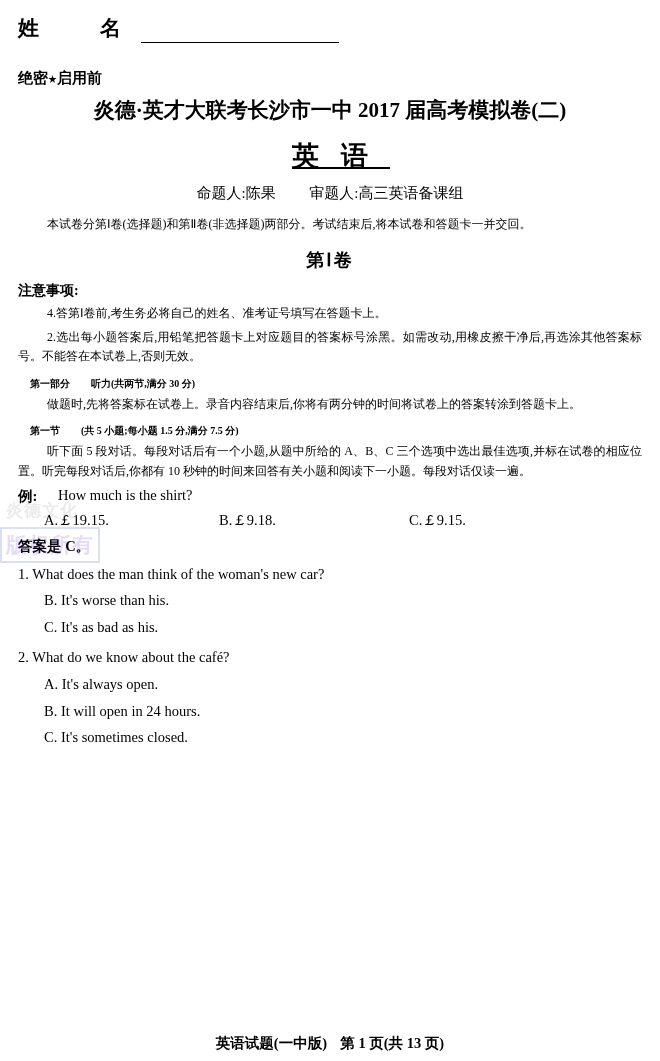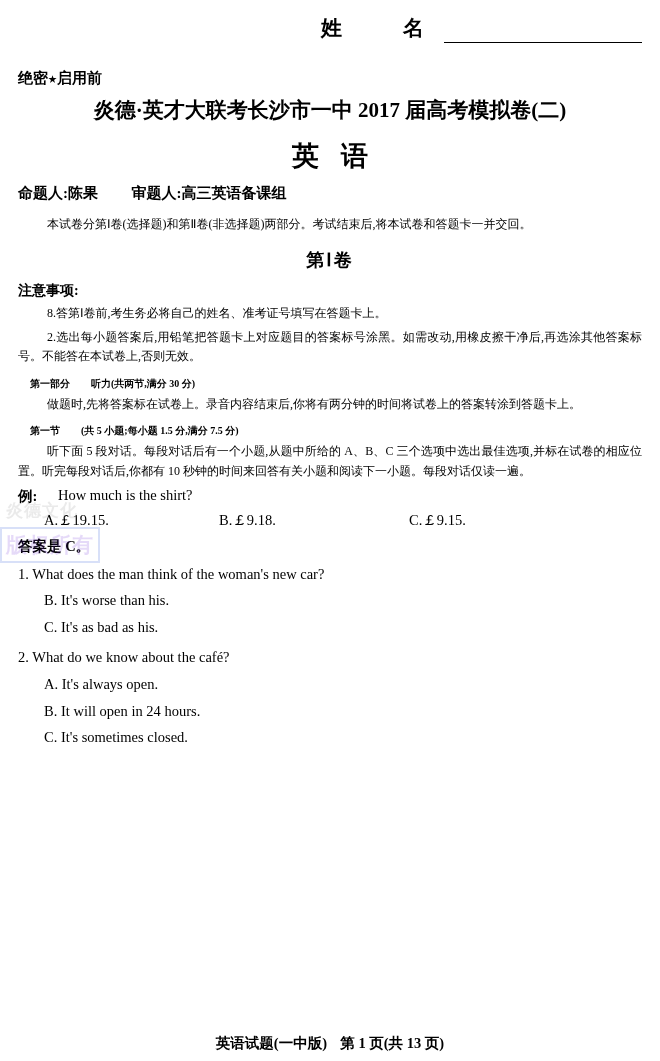--- a/index.html
+++ b/index.html
@@ -22,21 +22,20 @@
     box-sizing: border-box;
     padding: 0 18px;
   }
 
   
   .idblock {
     padding-top: 14px;
   }
   .idrow {
     display: flex;
-    justify-content: flex-end;
     align-items: flex-end;
     margin-bottom: 10px;
   }
   .idlabel {
     font-family: "Liberation Serif", serif;
     font-size: 21px;
     font-weight: bold;
     letter-spacing: 2px;
     white-space: nowrap;
     padding-right: 4px;
@@ -69,25 +68,26 @@
     margin: 8px 0 2px 0;
     font-family: "Liberation Serif", serif;
   }
   .subject {
     text-align: center;
     font-size: 27px;
     font-weight: bold;
     letter-spacing: 22px;
     margin: 14px 0 10px 0;
     padding-left: 22px;
+    text-decoration: underline;
   }
   .makers {
-    text-align: left;
+    text-align: center;
     font-size: 15px;
-    font-weight: bold;
+    font-weight: normal;
     margin: 6px 0 12px 0;
   }
   .makers .gap {
     display: inline-block;
     width: 26px;
   }
 
   p.para {
     font-size: 12px;
     line-height: 1.62;
@@ -227,21 +227,21 @@
     <span>命题人:陈果</span>
     <span class="gap"></span>
     <span>审题人:高三英语备课组</span>
   </div>
 
   <p class="para indent">本试卷分第Ⅰ卷(选择题)和第Ⅱ卷(非选择题)两部分。考试结束后,将本试卷和答题卡一并交回。</p>
 
   <div class="juan1">第Ⅰ卷</div>
 
   <div class="note-title">注意事项:</div>
-  <p class="para indent">8.答第Ⅰ卷前,考生务必将自己的姓名、准考证号填写在答题卡上。</p>
+  <p class="para indent">4.答第Ⅰ卷前,考生务必将自己的姓名、准考证号填写在答题卡上。</p>
   <p class="para indent">2.选出每小题答案后,用铅笔把答题卡上对应题目的答案标号涂黑。如需改动,用橡皮擦干净后,再选涂其他答案标号。不能答在本试卷上,否则无效。</p>
 
   <div class="sec-head">
     <span>第一部分</span>
     <span class="gap"></span>
     <span class="normal">听力(共两节,满分 30 分)</span>
   </div>
   <p class="para indent">做题时,先将答案标在试卷上。录音内容结束后,你将有两分钟的时间将试卷上的答案转涂到答题卡上。</p>
 
   <div class="sec-head">

